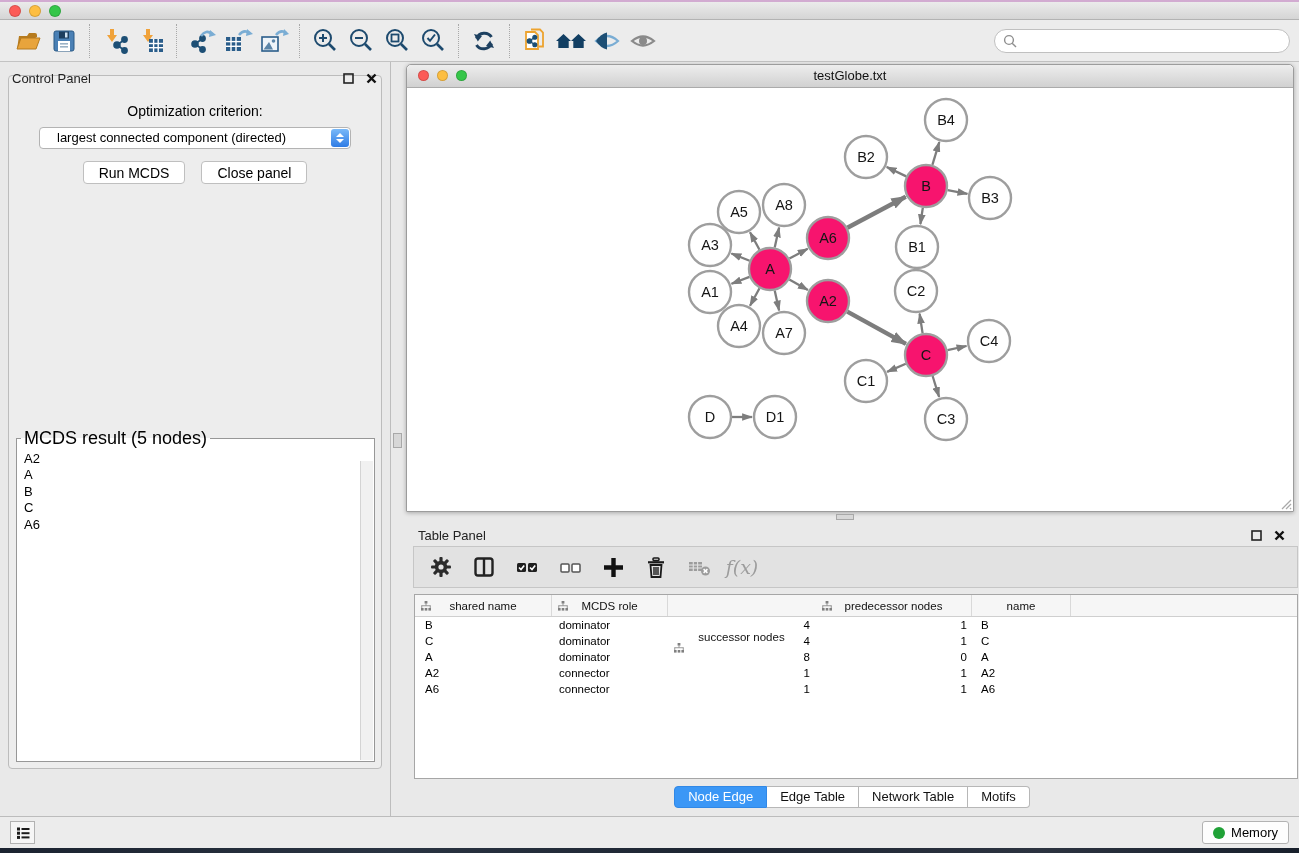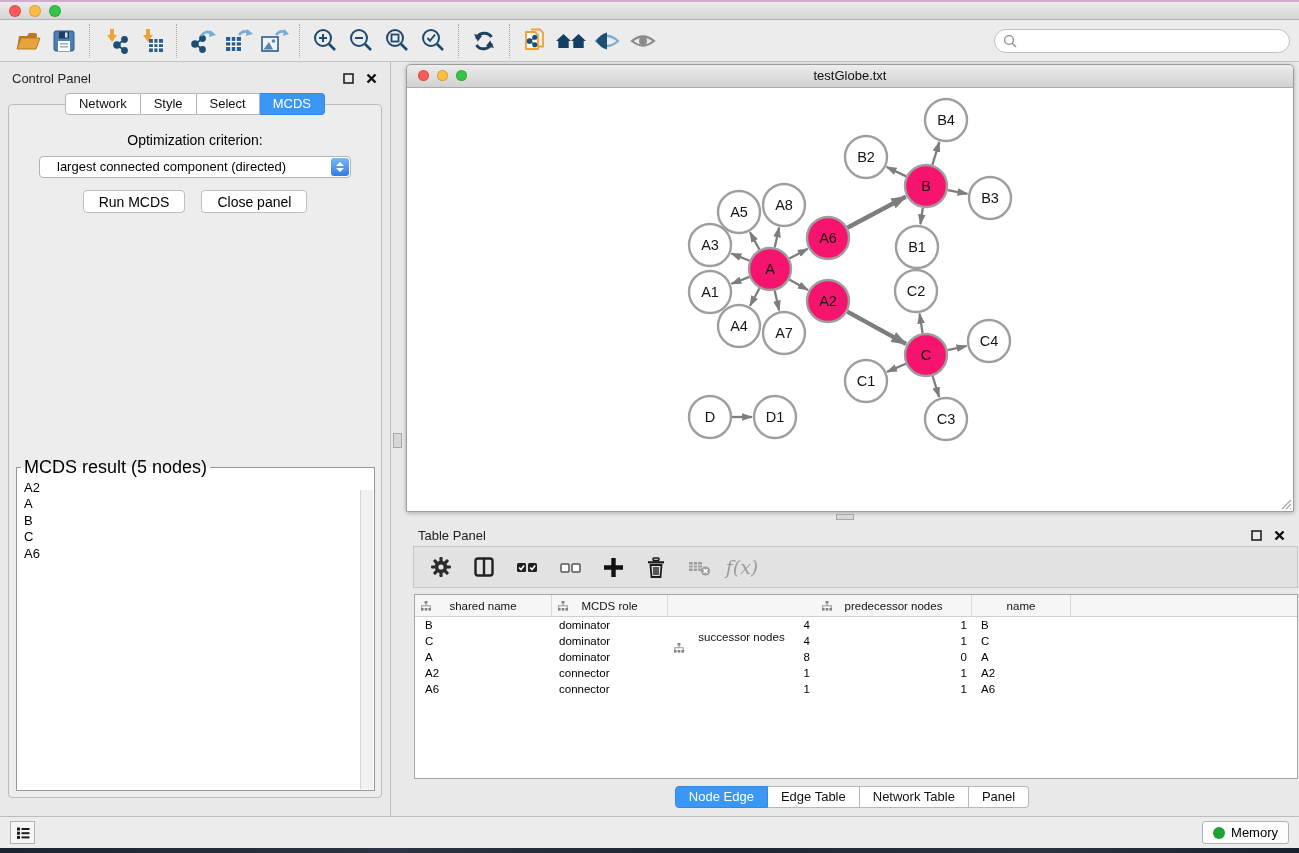--- a/index.html
+++ b/index.html
@@ -266,26 +266,20 @@
             </svg>
           </button>
         <button class="winbtn">
             <svg width="11" height="11" viewBox="0 0 11 11">
               <line x1="1.5" y1="1.5" x2="9.5" y2="9.5" stroke="#111" stroke-width="2.4"></line>
               <line x1="9.5" y1="1.5" x2="1.5" y2="9.5" stroke="#111" stroke-width="2.4"></line>
             </svg>
           </button>
       </span>
     </div>
-    <div class="seg cp-tabs">
-        <span class="seg-tab">Network</span>
-        <span class="seg-tab">Style</span>
-        <span class="seg-tab">Select</span>
-        <span class="seg-tab active">MCDS</span>
-      </div>
     <div class="cp-inner">
       <div class="opt-label">Optimization criterion:</div>
       <div class="criterion">
         <span>largest connected component (directed)</span>
         <span class="stepper">
             <span class="chev-up"></span>
             <span class="chev-dn"></span>
           </span>
       </div>
       <div class="cp-btnrow">
@@ -592,21 +586,21 @@
               <div class="t-cell" style="width: 148px; text-align: right; padding-right: 6px;">1</div>
               <div class="t-cell" style="width: 156px; text-align: right; padding-right: 5px;">1</div>
               <div class="t-cell" style="width: 99px; text-align: left; padding-left: 9px;">A6</div>
             </div>
           </div>
       </div>
       <div class="seg tp-tabs">
           <span class="seg-tab active">Node Edge</span>
           <span class="seg-tab">Edge Table</span>
           <span class="seg-tab">Network Table</span>
-          <span class="seg-tab">Panel</span>
+          <span class="seg-tab">Motifs</span>
         </div>
     </div>
   </div>
 </div>
 
 <div class="status-bar">
   <button class="list-btn">
       <svg width="16" height="16" viewBox="0 0 16 16">
         <g fill="#1c1c1c">
           <rect x="2" y="2.5" width="3" height="3"></rect>

